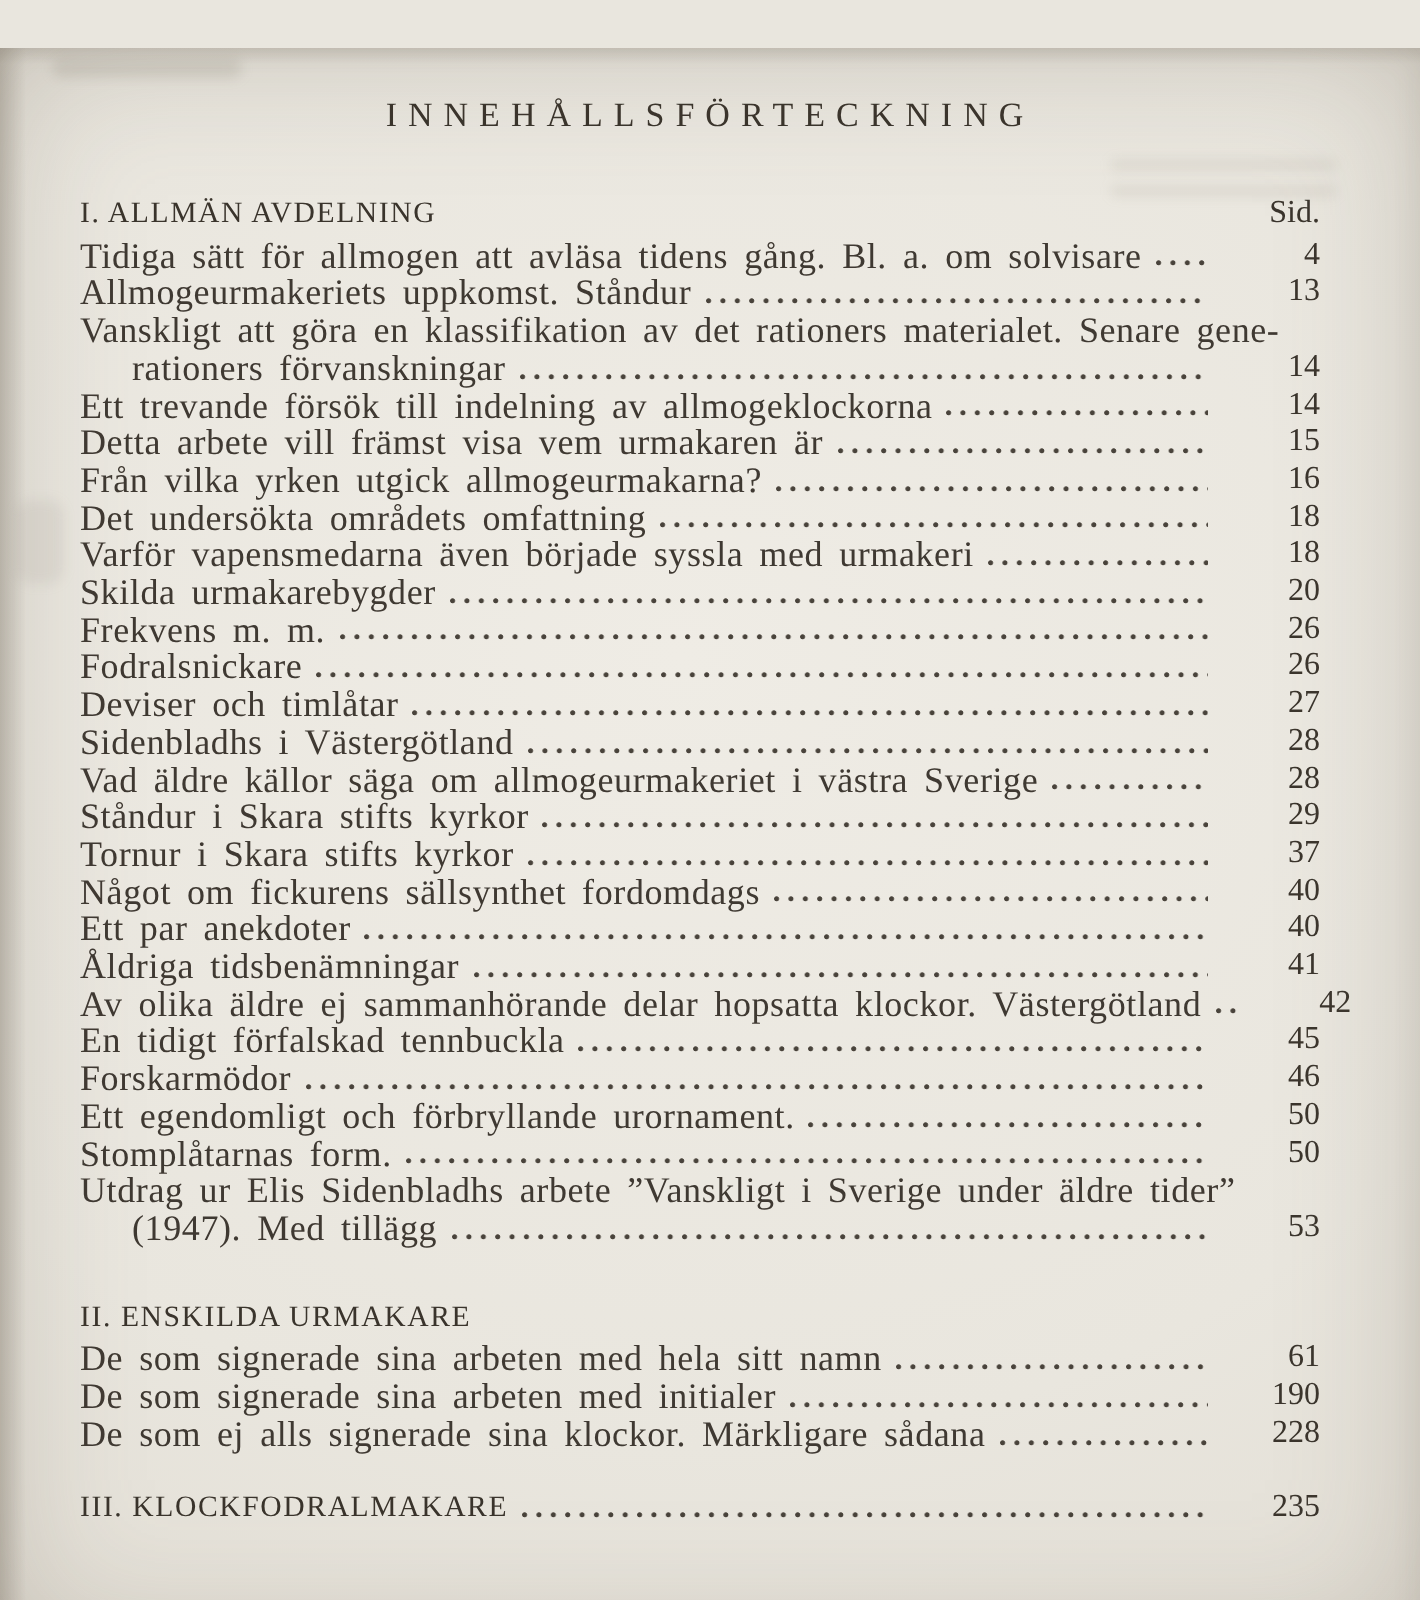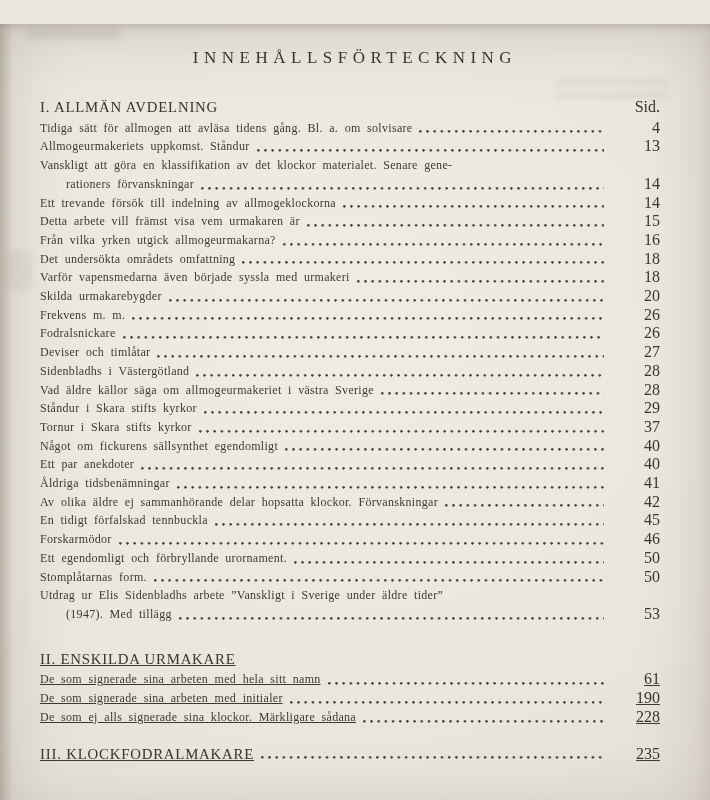--- a/index.html
+++ b/index.html
@@ -32,25 +32,25 @@
     background:repeating-linear-gradient(0deg, rgba(150,143,128,.16) 0 5px, rgba(150,143,128,0) 5px 13px);}
   .smudge-left-mid{left:8px;top:226px;width:24px;height:42px;background:rgba(150,143,128,.12);border-radius:8px;}
 
   .title{
     margin:0;padding-top:24px;text-align:center;
     font-size:17px;font-weight:normal;letter-spacing:5.5px;color:#39332b;
   }
   .toc{margin:30px 50px 0 40px;}
   .row{display:flex;align-items:center;line-height:18.7px;}
   .section-head{margin-top:0;}
-  .toc-section + .toc-section{margin-top:26px;text-decoration:underline;}
+  .toc-section + .toc-section{margin-top:26px;}
   .toc-section:last-child{margin-top:18px;}
   .entries{margin-top:2px;}
   .heading{font-size:14.8px;letter-spacing:.8px;white-space:nowrap;color:#3a342c;}
-  .entry-text{font-size:12px;letter-spacing:.3px;word-spacing:3.2px;white-space:nowrap;}
+  .entry-text{font-size:18px;letter-spacing:.3px;word-spacing:3.2px;white-space:nowrap;}
   .entry.indent .entry-text{padding-left:26px;}
   .leader{
     flex:1 1 auto;min-width:12px;height:3px;margin:0 10px 4px 7px;align-self:flex-end;
     background-image:radial-gradient(circle at 1.3px 1.4px, #49433b 1.05px, rgba(73,67,59,0) 1.45px);
     background-size:7.2px 3px;background-repeat:repeat-x;background-position:left bottom;
   }
   .leader.invisible{visibility:hidden;}
   .pagenum{flex:0 0 46px;width:46px;text-align:right;font-size:16px;white-space:nowrap;color:#3b352d;}
 </style>
 </head>
@@ -79,21 +79,21 @@
     <span class="pagenum">4</span>
   </div>
 
   <div class="row entry">
     <span class="entry-text">Allmogeurmakeriets uppkomst. Ståndur</span>
     <span class="leader"></span>
     <span class="pagenum">13</span>
   </div>
 
   <div class="row entry">
-    <span class="entry-text">Vanskligt att göra en klassifikation av det klockor materialet. Senare gene-</span>
+    <span class="entry-text">Vanskligt att göra en klassifikation av det rationers materialet. Senare gene-</span>
 
   </div>
 
   <div class="row entry indent">
     <span class="entry-text">rationers förvanskningar</span>
     <span class="leader"></span>
     <span class="pagenum">14</span>
   </div>
 
   <div class="row entry">
@@ -169,39 +169,39 @@
     <span class="pagenum">29</span>
   </div>
 
   <div class="row entry">
     <span class="entry-text">Tornur i Skara stifts kyrkor</span>
     <span class="leader"></span>
     <span class="pagenum">37</span>
   </div>
 
   <div class="row entry">
-    <span class="entry-text">Något om fickurens sällsynthet egendomligt</span>
+    <span class="entry-text">Något om fickurens sällsynthet fordomdags</span>
     <span class="leader"></span>
     <span class="pagenum">40</span>
   </div>
 
   <div class="row entry">
     <span class="entry-text">Ett par anekdoter</span>
     <span class="leader"></span>
     <span class="pagenum">40</span>
   </div>
 
   <div class="row entry">
     <span class="entry-text">Åldriga tidsbenämningar</span>
     <span class="leader"></span>
     <span class="pagenum">41</span>
   </div>
 
   <div class="row entry">
-    <span class="entry-text">Av olika äldre ej sammanhörande delar hopsatta klockor. Förvanskningar</span>
+    <span class="entry-text">Av olika äldre ej sammanhörande delar hopsatta klockor. Västergötland</span>
     <span class="leader"></span>
     <span class="pagenum">42</span>
   </div>
 
   <div class="row entry">
     <span class="entry-text">En tidigt förfalskad tennbuckla</span>
     <span class="leader"></span>
     <span class="pagenum">45</span>
   </div>
 

